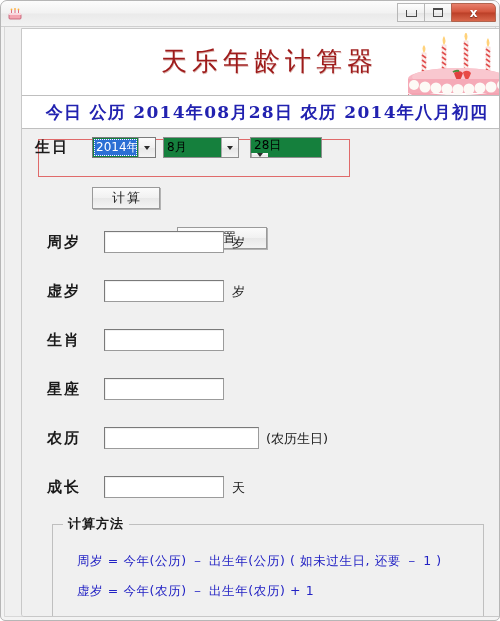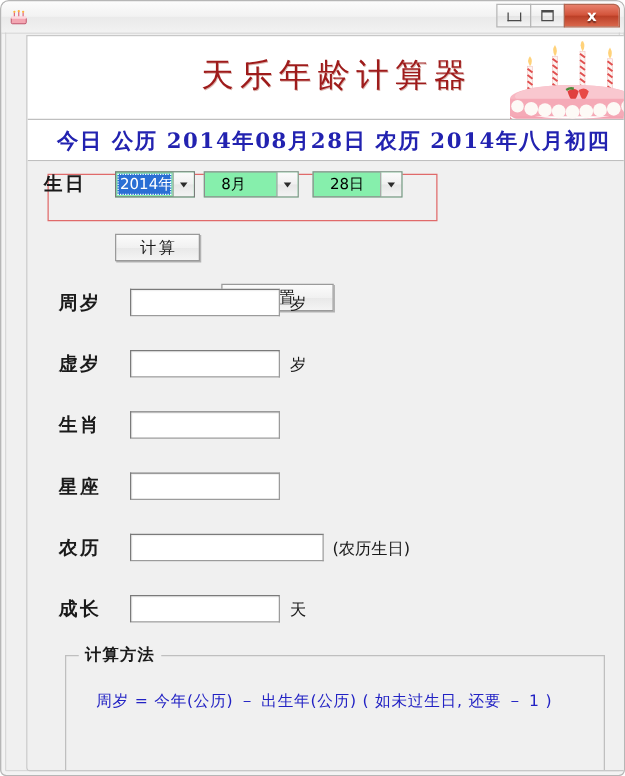--- a/index.html
+++ b/index.html
@@ -194,30 +194,30 @@
     font-weight: bold;
   }
 
   
   .combo {
     position: absolute;
     top: 8px;
     height: 21px;
     box-sizing: border-box;
     border: 1px solid #8d8d8d;
-    background: #86efac;
+    background: #15803d;
     display: flex;
     align-items: stretch;
     justify-content: flex-end;
   }
   .combo .combo-text {
     flex: 1;
     display: flex;
     align-items: center;
-    padding-left: 13px;
+    padding-left: 3px;
     font-size: 12px;
     color: #000000;
     white-space: nowrap;
     overflow: hidden;
     font-family: "DejaVu Sans", "Liberation Sans", sans-serif;
   }
   .combo.selected {
     border-color: #7a7a7a;
   }
   .combo.selected .combo-text {
@@ -238,21 +238,21 @@
     justify-content: center;
   }
   .arrow-down {
     width: 0; height: 0;
     border-left: 3.5px solid transparent;
     border-right: 3.5px solid transparent;
     border-top: 4px solid #2b2b2b;
   }
   .combo-year { left: 70px; width: 64px; }
   .combo-month { left: 141px; width: 76px; }
-  .combo-day { left: 228px; width: 72px; }
+  .combo-day { left: 228px; width: 72px; flex-direction: column; }
 
   
   .btn {
     position: absolute;
     top: 58px;
     height: 22px;
     box-sizing: border-box;
     border: 1px solid #9a9a9a;
     background: linear-gradient(to bottom, #fbfbfb 0%, #f1f1f1 50%, #e8e8e8 51%, #f4f4f4 100%);
     box-shadow: 1px 1px 0 rgba(130,130,130,.55);
@@ -485,17 +485,18 @@
           <div class="row" style="top: 347px;">
             <div class="row-label">成长</div>
             <div class="row-input" style="width: 120px;"></div>
             <div class="row-suffix" style="left: 210px;">天</div>
           </div>
         </div>
 
       <div class="groupbox">
         <div class="groupbox-title">计算方法</div>
         <div class="formula formula-1">周岁 =   今年(公历)  －   出生年(公历)   (  如未过生日, 还要  －  1  )</div>
+        <div class="formula formula-2">虚岁 =   今年(农历)  －   出生年(农历)   +   1</div>
       </div>
 
     </div>
   </div>
 </div>
 
 </body></html>

